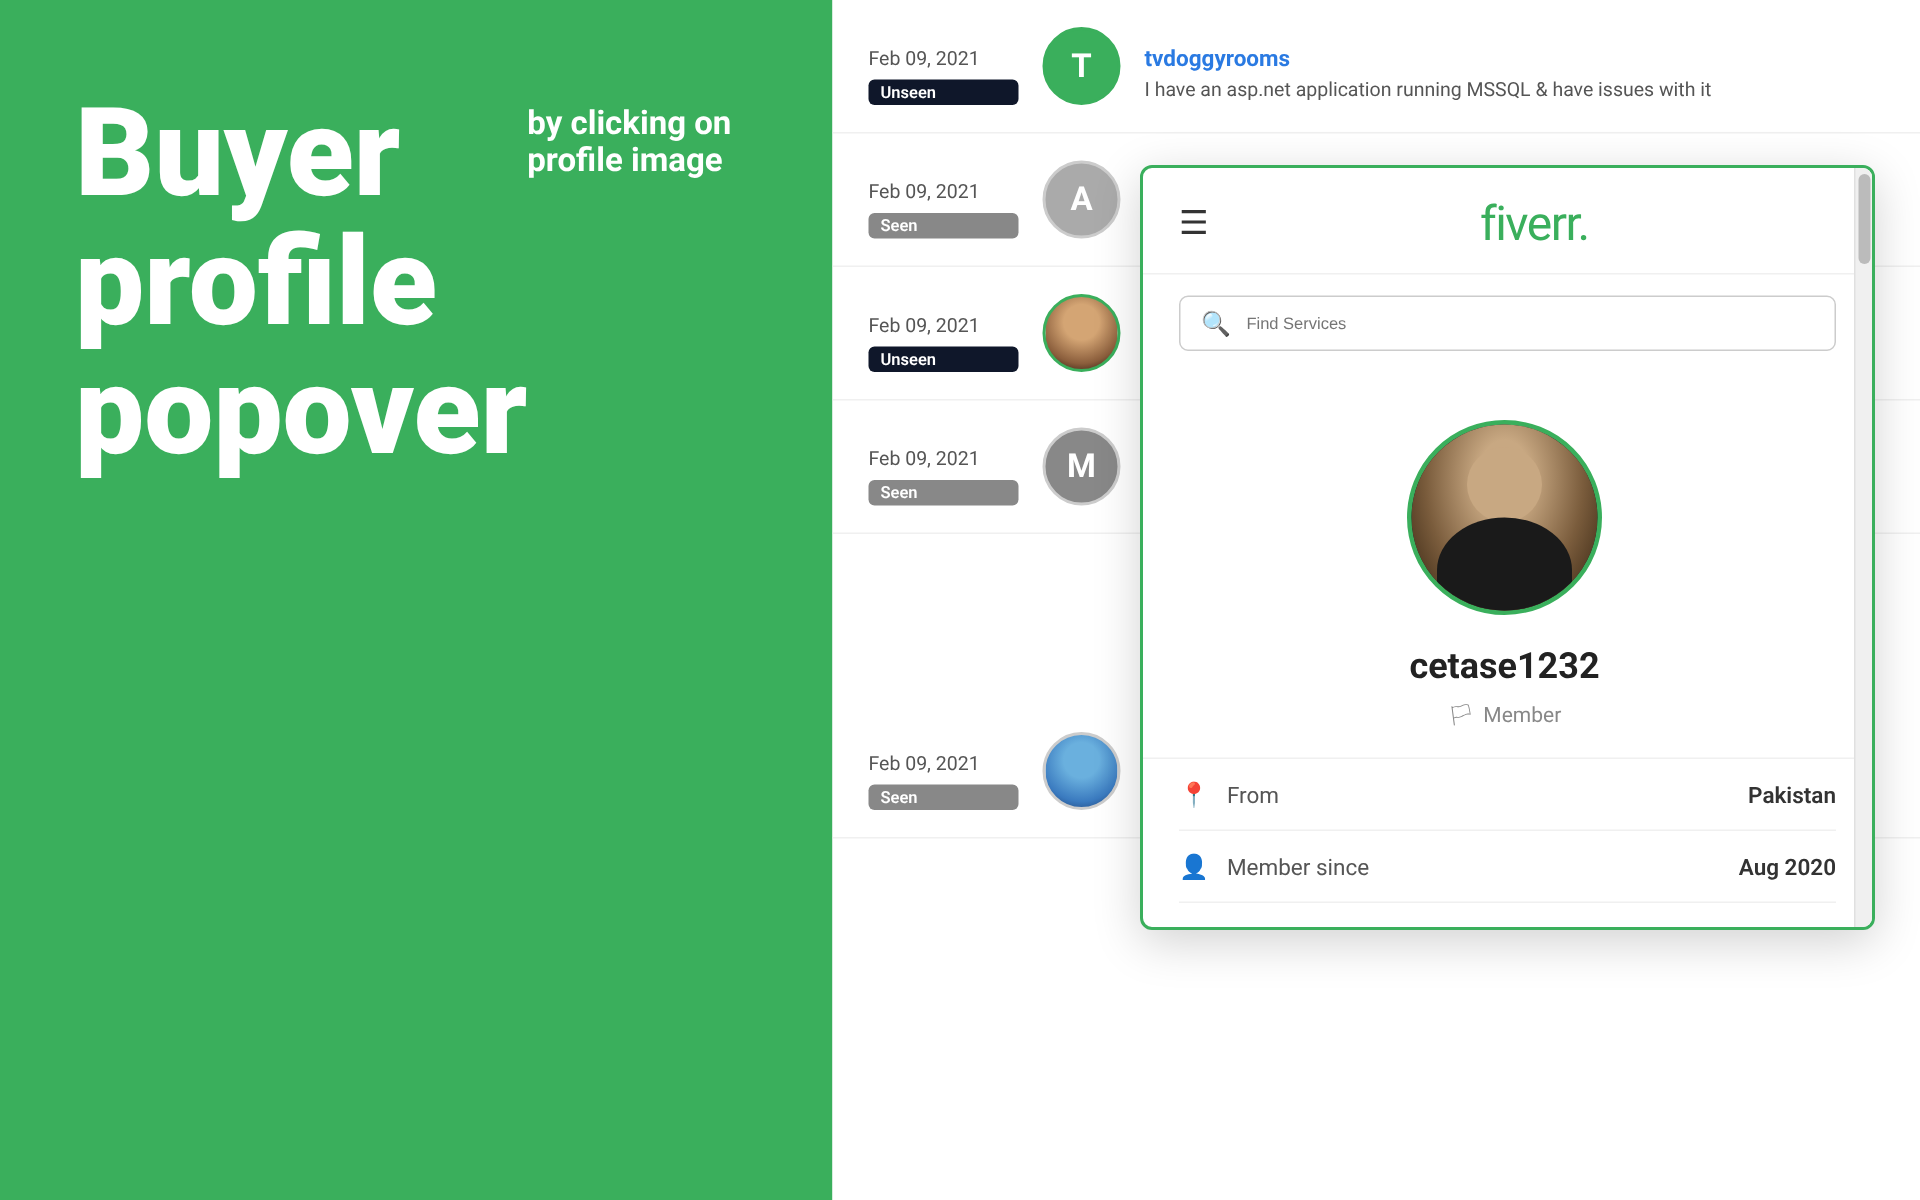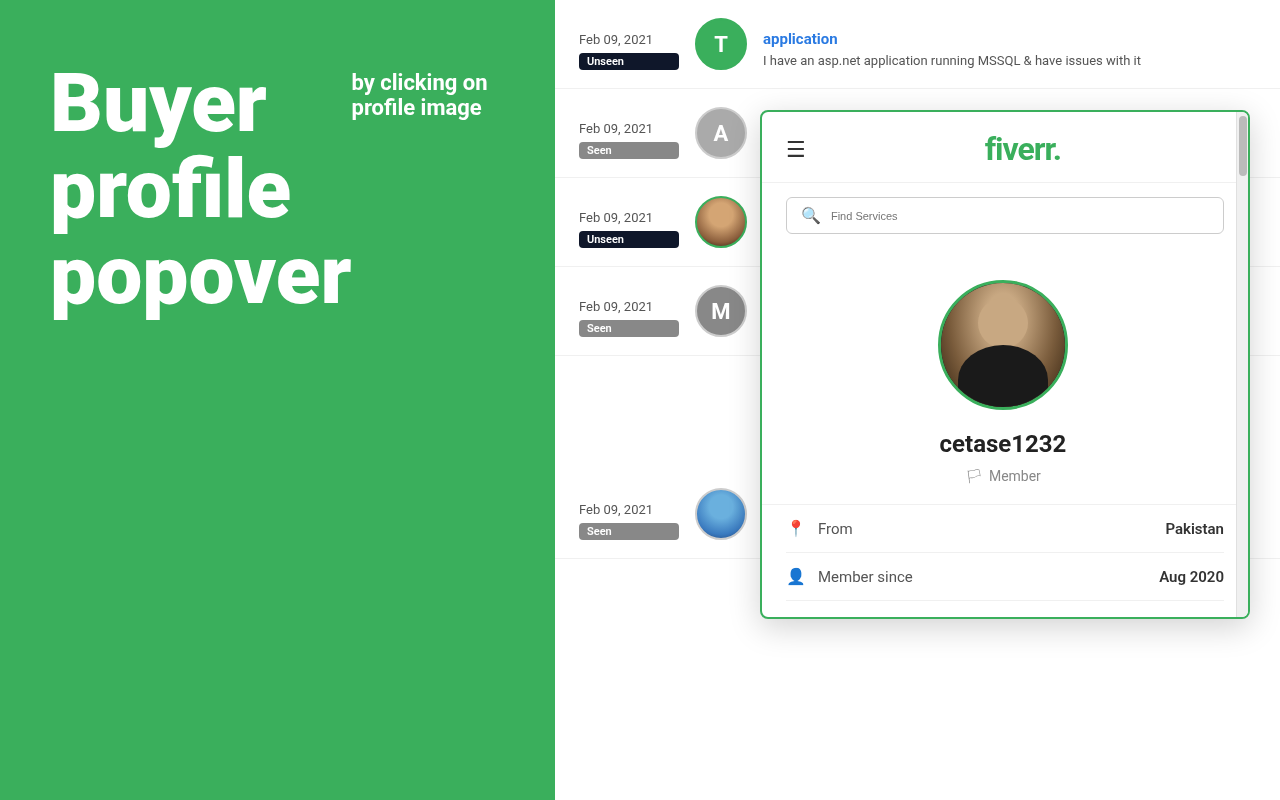--- a/index.html
+++ b/index.html
@@ -166,21 +166,21 @@
       border-bottom: 1px solid #f0f0f0;
     }
     .hamburger-icon {
       font-size: 22px;
       color: #333;
       margin-right: 16px;
       cursor: pointer;
     }
     .fiverr-logo {
       font-size: 32px;
-      font-weight: 700;
+      font-weight: 400;
       color: #222;
       letter-spacing: -1px;
       margin: 0 auto;
       text-align: center;
     }
     .fiverr-logo span {
       color: #3aaf5c;
     }
 
     
@@ -328,21 +328,21 @@
 
   <div class="message-list">
 
     <div class="message-item">
       <div class="message-meta">
         <span class="message-date">Feb 09, 2021</span>
         <span class="message-badge badge-unseen">Unseen</span>
       </div>
       <div class="avatar avatar-t">T</div>
       <div class="message-content">
-        <div class="message-username">application</div>
+        <div class="message-username">tvdoggyrooms</div>
         <div class="message-preview">I have an asp.net application running MSSQL &amp; have issues with it</div>
       </div>
     </div>
 
     <div class="message-item">
       <div class="message-meta">
         <span class="message-date">Feb 09, 2021</span>
         <span class="message-badge badge-seen">Seen</span>
       </div>
       <div class="avatar avatar-a no-border">A</div>

